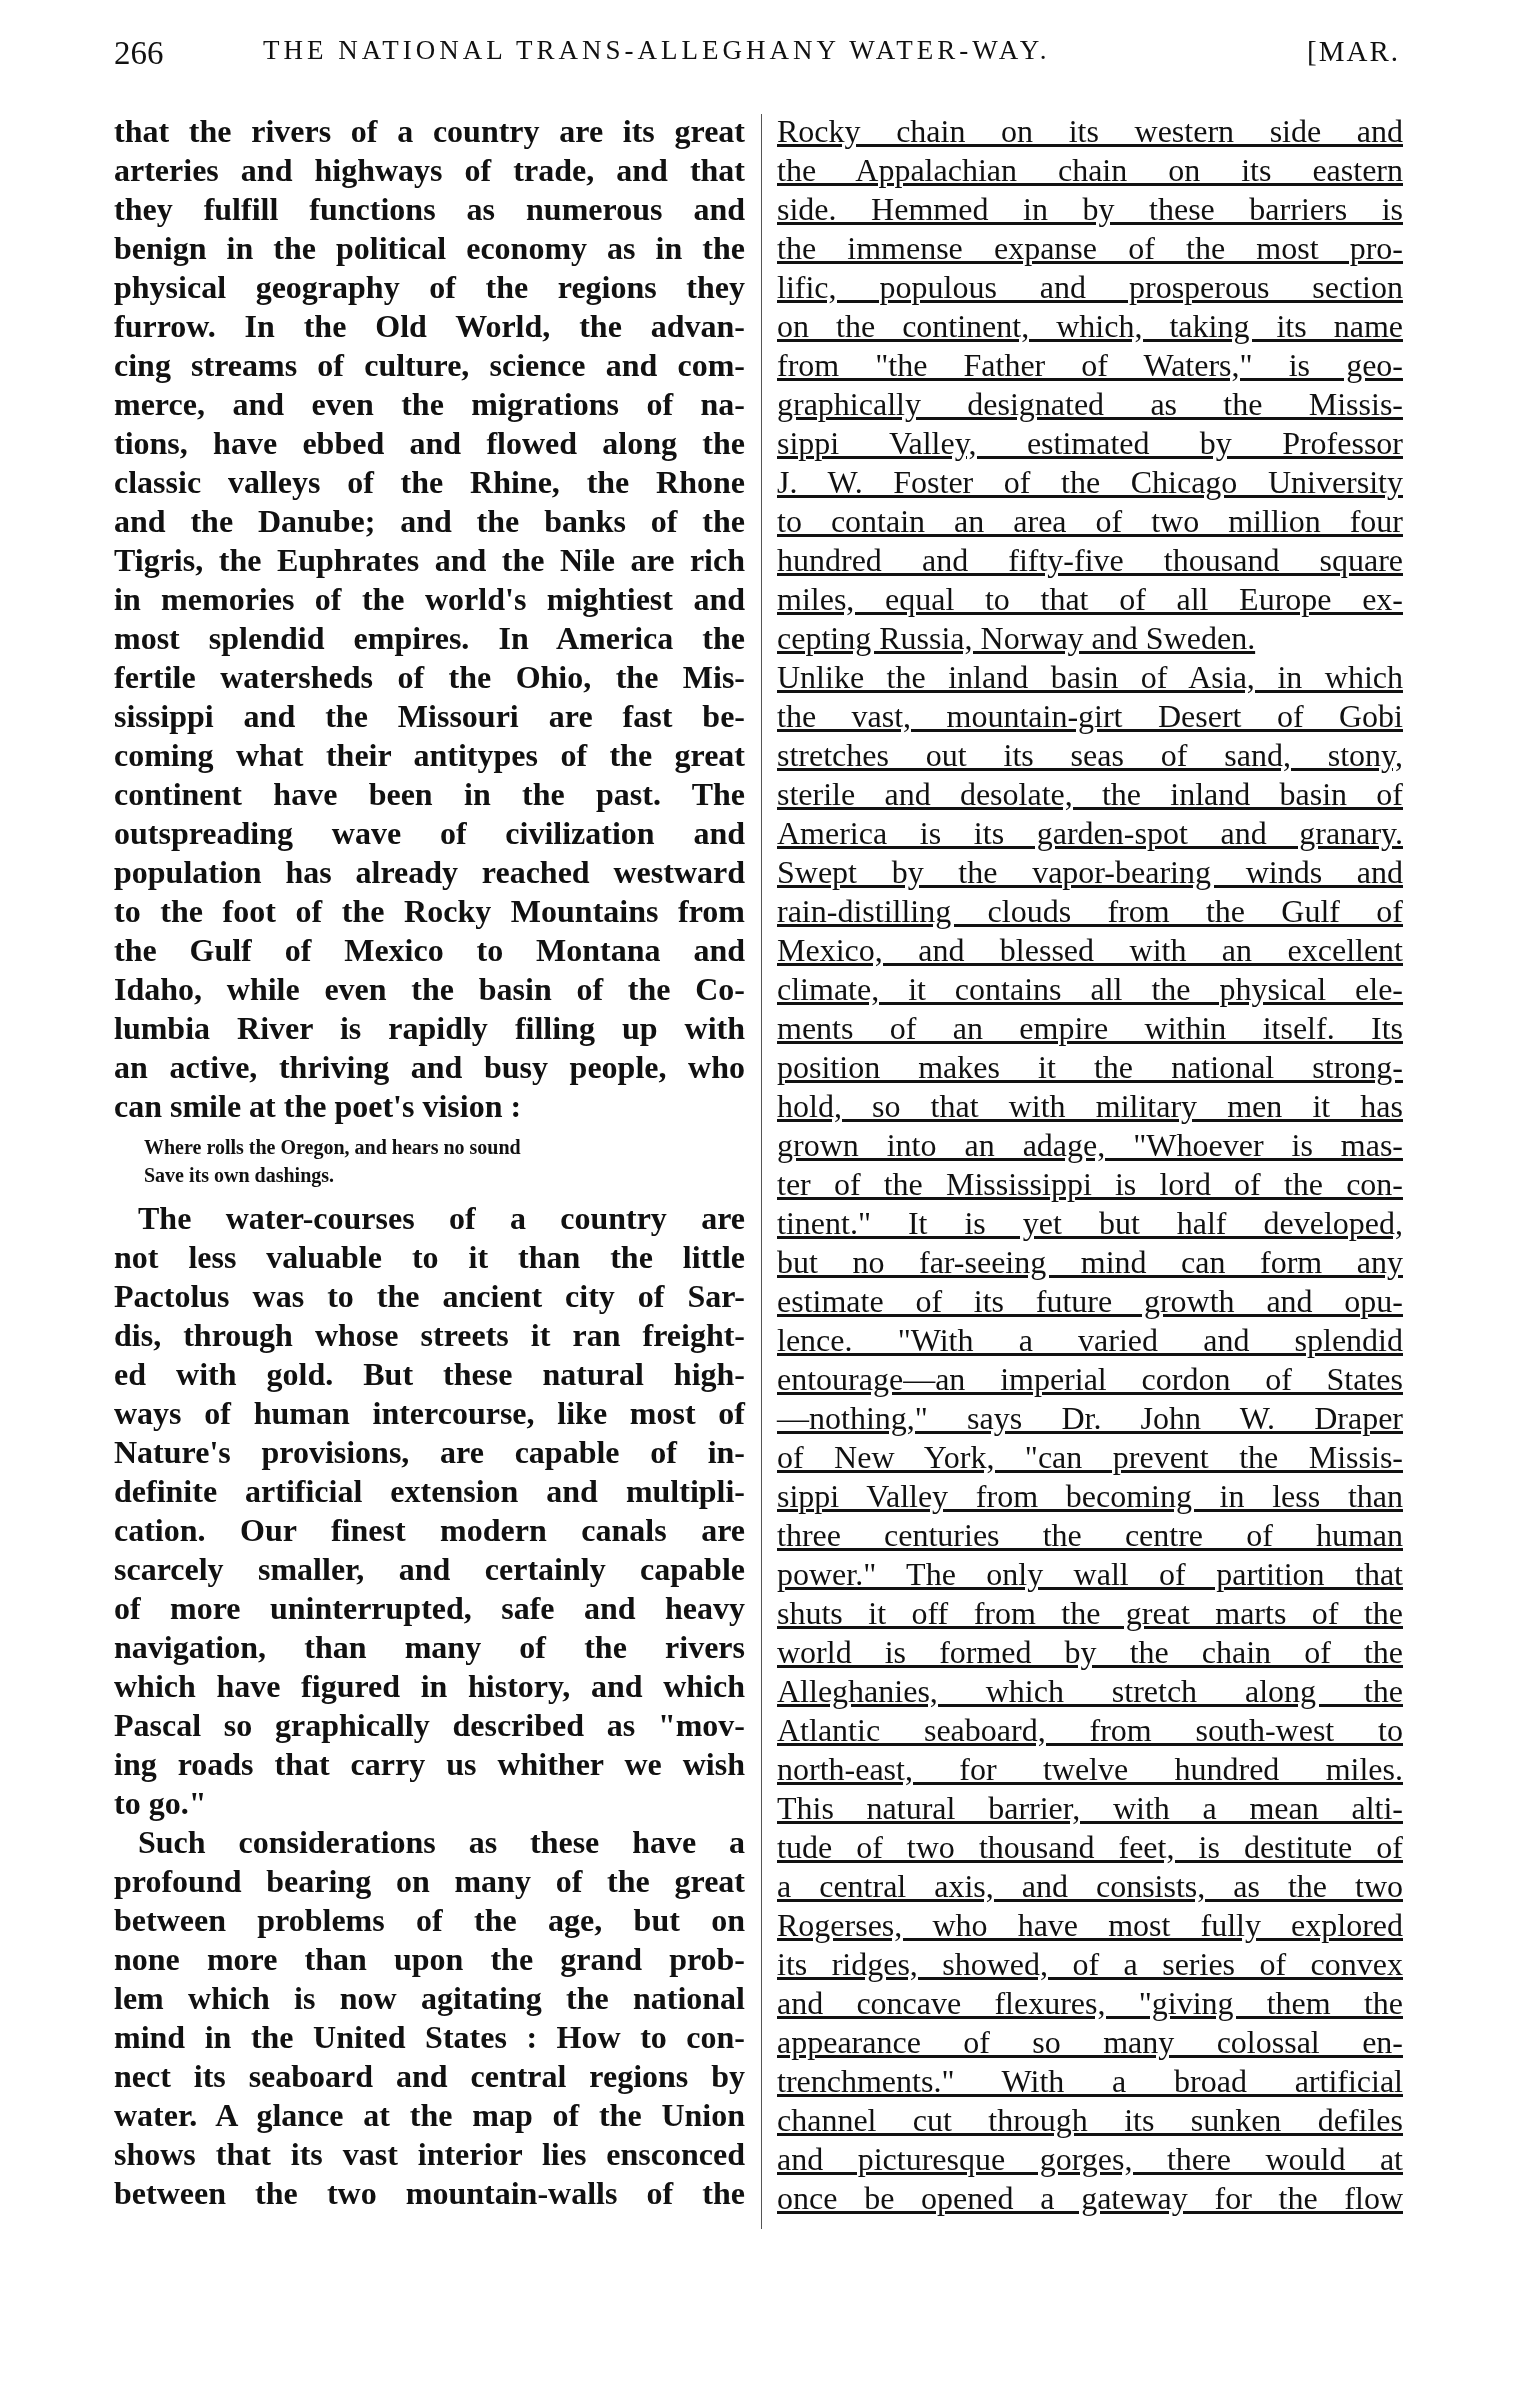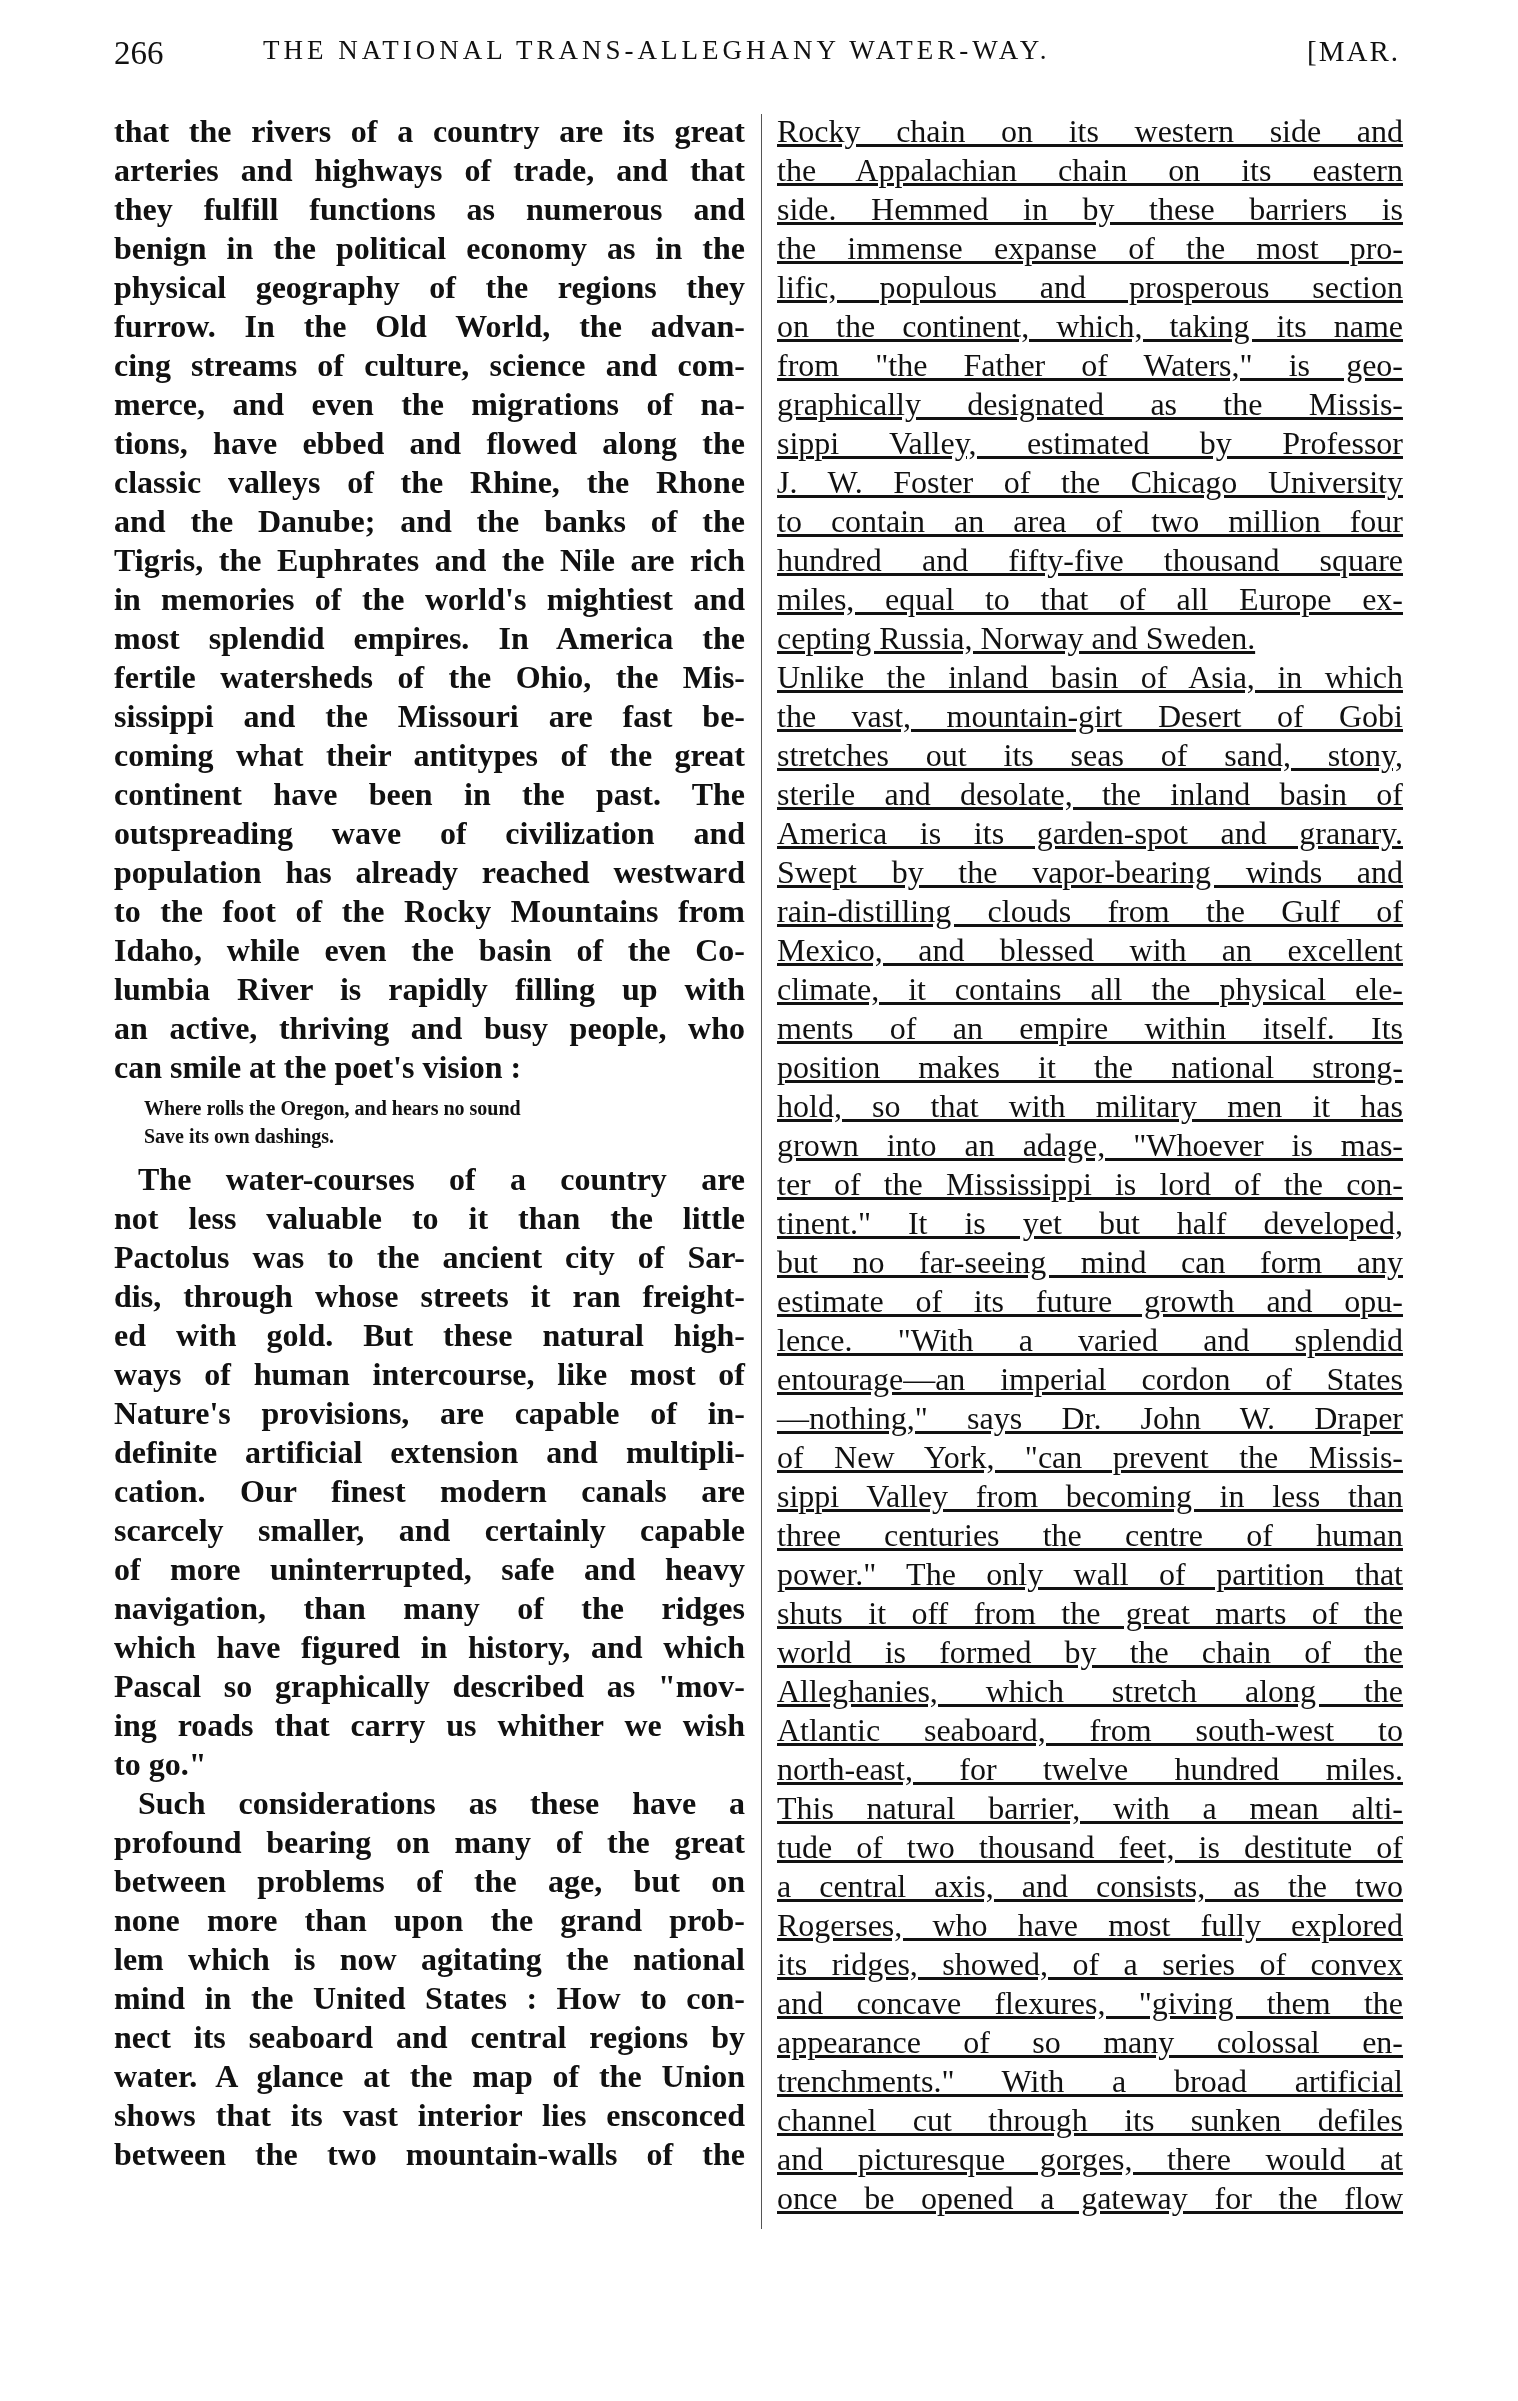--- a/index.html
+++ b/index.html
@@ -47,40 +47,41 @@
     <div class="line">Tigris, the Euphrates and the Nile are rich</div>
     <div class="line">in memories of the world's mightiest and</div>
     <div class="line">most splendid empires.  In America the</div>
     <div class="line">fertile watersheds of the Ohio, the Mis-</div>
     <div class="line">sissippi and the Missouri are fast be-</div>
     <div class="line">coming what their antitypes of the great</div>
     <div class="line">continent have been in the past.  The</div>
     <div class="line">outspreading wave of civilization and</div>
     <div class="line">population has already reached westward</div>
     <div class="line">to the foot of the Rocky Mountains from</div>
+    <div class="line">the Gulf of Mexico to Montana and</div>
     <div class="line">Idaho, while even the basin of the Co-</div>
     <div class="line">lumbia River is rapidly filling up with</div>
     <div class="line">an active, thriving and busy people, who</div>
     <div class="line last">can smile at the poet's vision :</div>
     <div class="poem-block">
       <div class="poem">Where rolls the Oregon, and hears no sound</div>
       <div class="poem">Save its own dashings.</div>
     </div>
     <div class="line indent">The water-courses of a country are</div>
     <div class="line">not less valuable to it than the little</div>
     <div class="line">Pactolus was to the ancient city of Sar-</div>
     <div class="line">dis, through whose streets it ran freight-</div>
     <div class="line">ed with gold.  But these natural high-</div>
     <div class="line">ways of human intercourse, like most of</div>
     <div class="line">Nature's provisions, are capable of in-</div>
     <div class="line">definite artificial extension and multipli-</div>
     <div class="line">cation.  Our finest modern canals are</div>
     <div class="line">scarcely smaller, and certainly capable</div>
     <div class="line">of more uninterrupted, safe and heavy</div>
-    <div class="line">navigation, than many of the ridges</div>
+    <div class="line">navigation, than many of the rivers</div>
     <div class="line">which have figured in history, and which</div>
     <div class="line">Pascal so graphically described as "mov-</div>
     <div class="line">ing roads that carry us whither we wish</div>
     <div class="line last">to go."</div>
     <div class="line indent">Such considerations as these have a</div>
     <div class="line">profound bearing on many of the great</div>
     <div class="line">between problems of the age, but on</div>
     <div class="line">none more than upon the grand prob-</div>
     <div class="line">lem which is now agitating the national</div>
     <div class="line">mind in the United States : How to con-</div>

